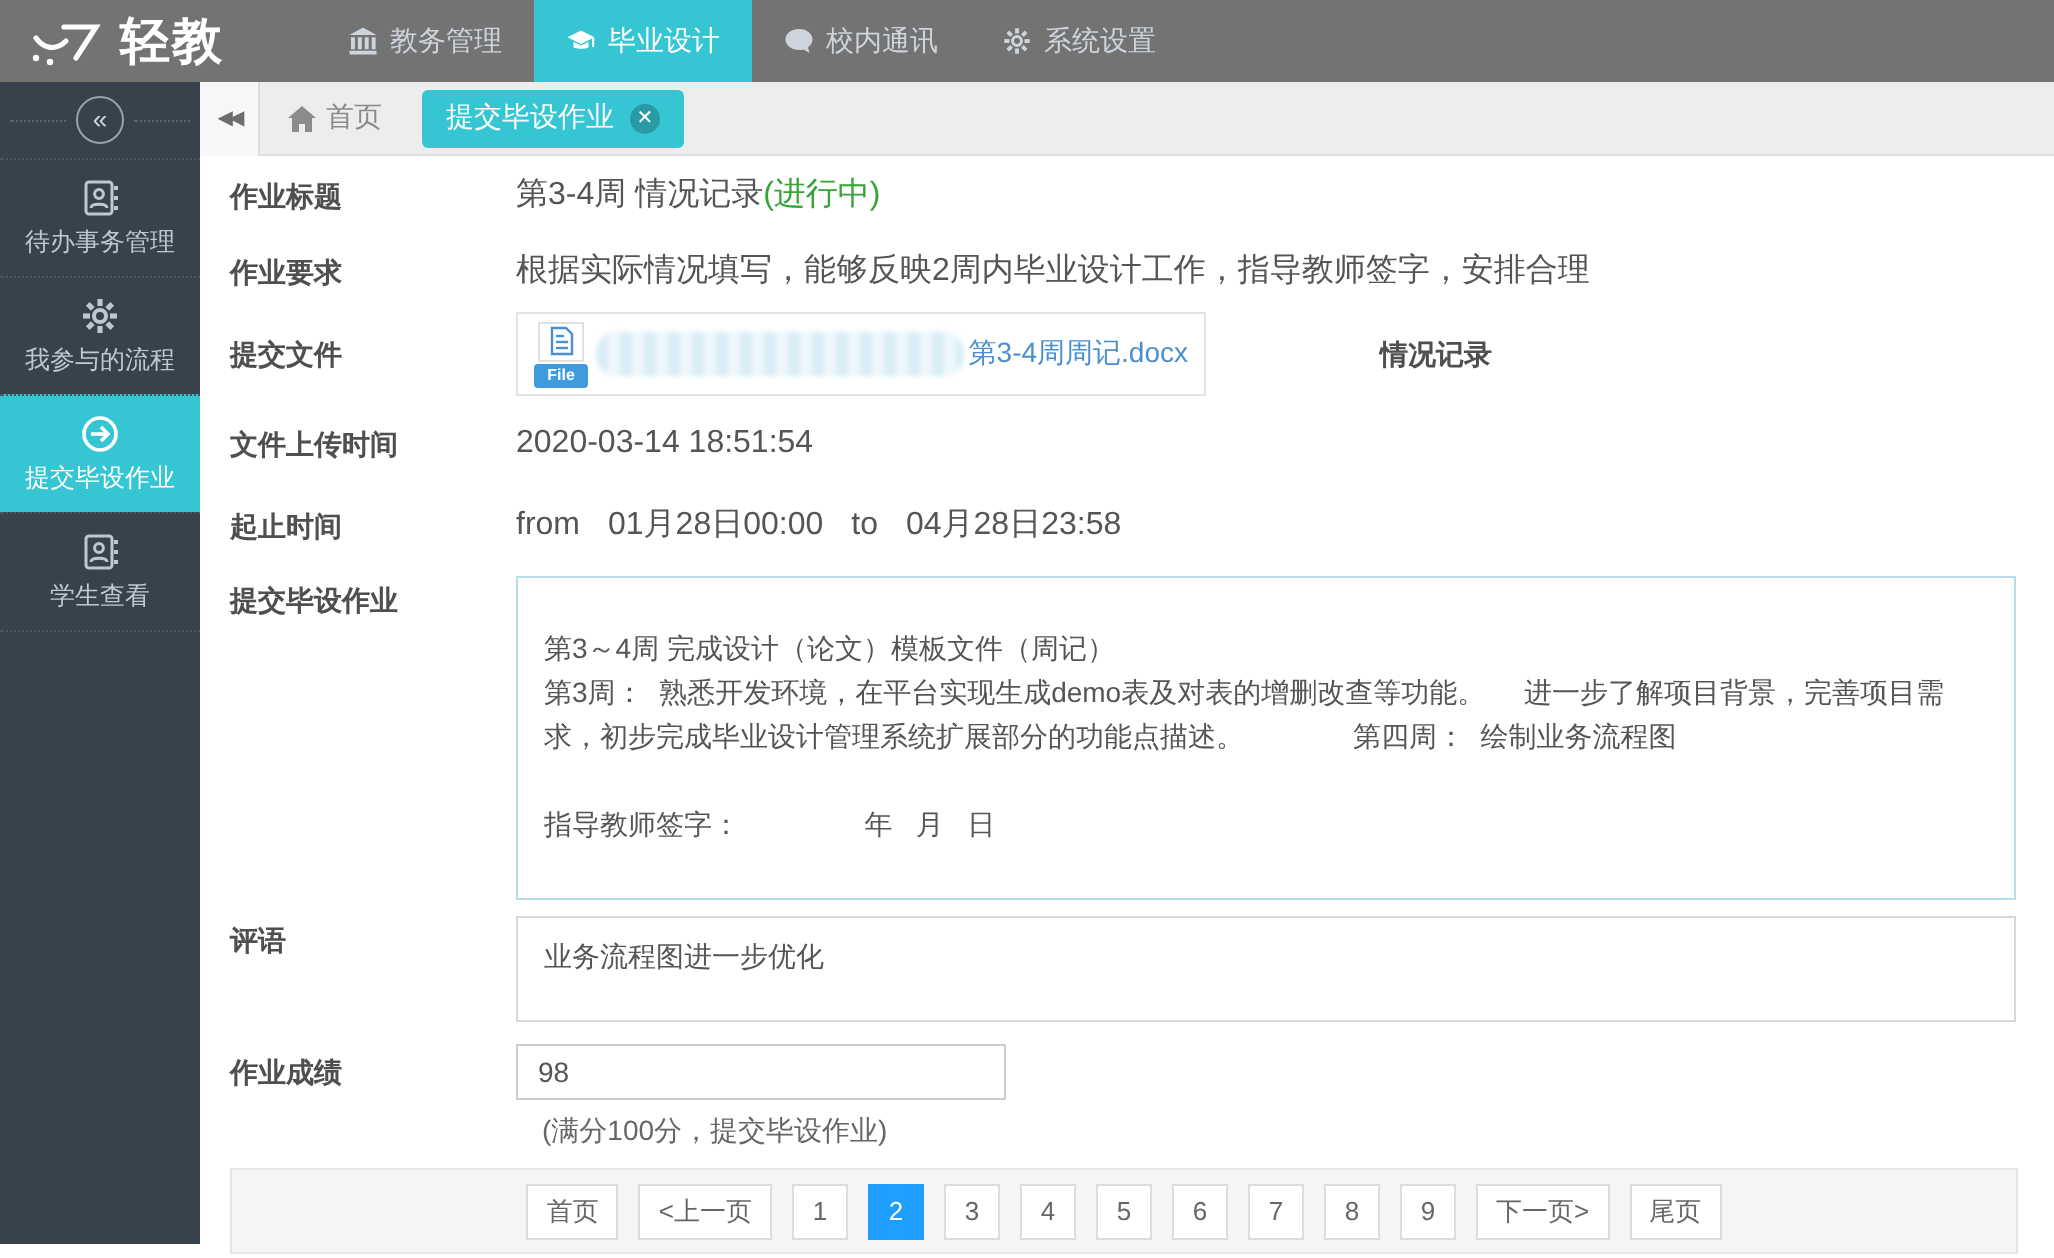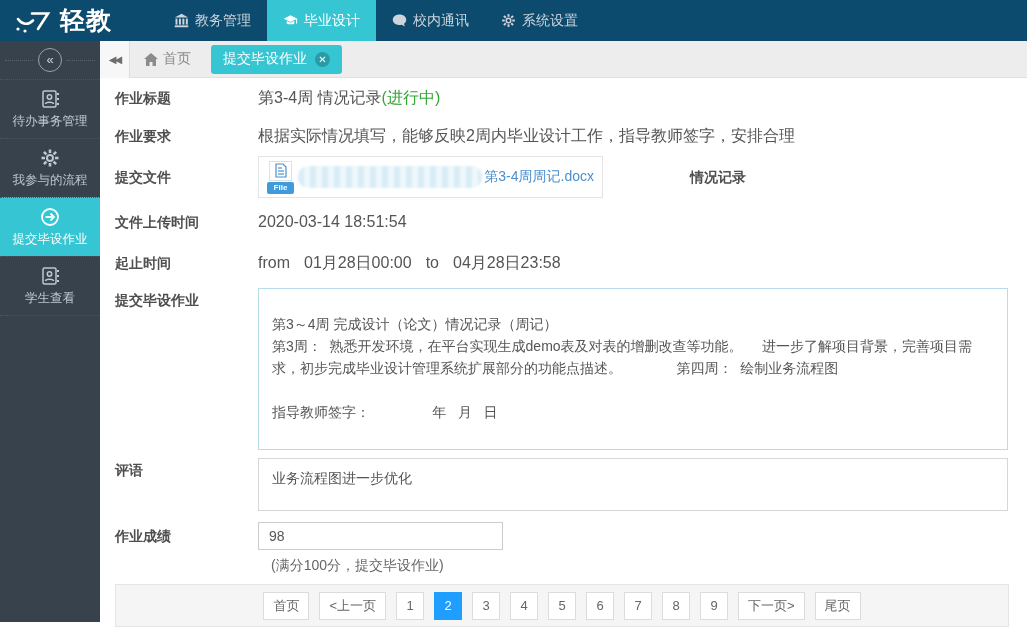--- a/index.html
+++ b/index.html
@@ -1,21 +1,21 @@
 <!DOCTYPE html>
 <html><head>
 <meta charset="utf-8">
 <style>
   * { box-sizing: border-box; margin: 0; padding: 0; }
   html,body { width:1027px; height:629px; }
   body { font-family: "Liberation Sans", "DejaVu Sans", sans-serif; background:#fff; }
   .window { position:relative; width:1027px; height:629px; overflow:hidden; background:#fff; }
 
   
-  .navbar { position:absolute; left:0; top:0; width:1027px; height:41px; background:#0c4a6e; display:flex; align-items:stretch; }
+  .navbar { position:absolute; left:0; top:0; width:1027px; height:41px; background:#737373; display:flex; align-items:stretch; }
   .brand { display:flex; align-items:center; padding:0 18px 0 14px; }
   .brand svg { width:38px; height:26px; }
   .brand-name { color:#fff; font-size:25px; font-weight:bold; margin-left:8px; letter-spacing:1px; }
   .nav-menu { display:flex; margin-left:28px; }
   .nav-item { display:flex; align-items:center; padding:0 16px; color:#cdd4db; font-size:14px; cursor:pointer; }
   .nav-item svg { width:15px; height:15px; margin-right:6px; }
   .nav-item.active { background:#36c6d3; color:#fff; }
 
   
   .sidebar { position:absolute; left:0; top:41px; width:100px; height:581px; background:#37424d; }
@@ -245,21 +245,21 @@
 
     <div class="frow r5">
       <div class="flabel">起止时间</div>
       <div class="fval">
         <span class="word">from</span><span class="date">01月28日00:00</span><span class="word">to</span><span>04月28日23:58</span>
       </div>
     </div>
 
     <div class="frow r6">
       <div class="flabel">提交毕设作业</div>
-      <div class="preview-box">第3～4周 完成设计（论文）情况记录（周记）
+      <div class="preview-box">第3～4周 完成设计（论文）模板文件（周记）
 第3周：  熟悉开发环境，在平台实现生成demo表及对表的增删改查等功能。     进一步了解项目背景，完善项目需求，初步完成毕业设计管理系统扩展部分的功能点描述。              第四周：  绘制业务流程图
 
 指导教师签字：                年   月   日</div>
     </div>
 
     <div class="frow r7">
       <div class="flabel">评语</div>
       <div class="comment-box">业务流程图进一步优化</div>
     </div>
 

